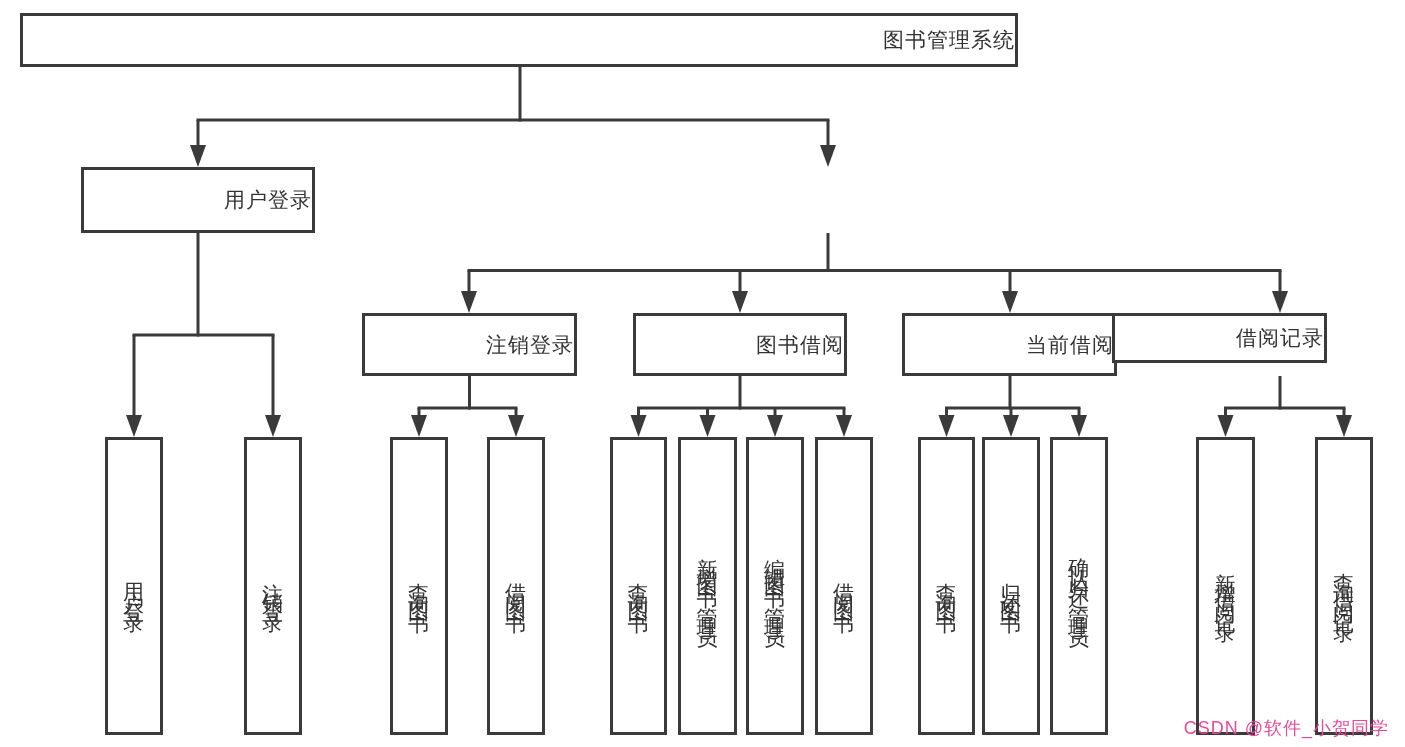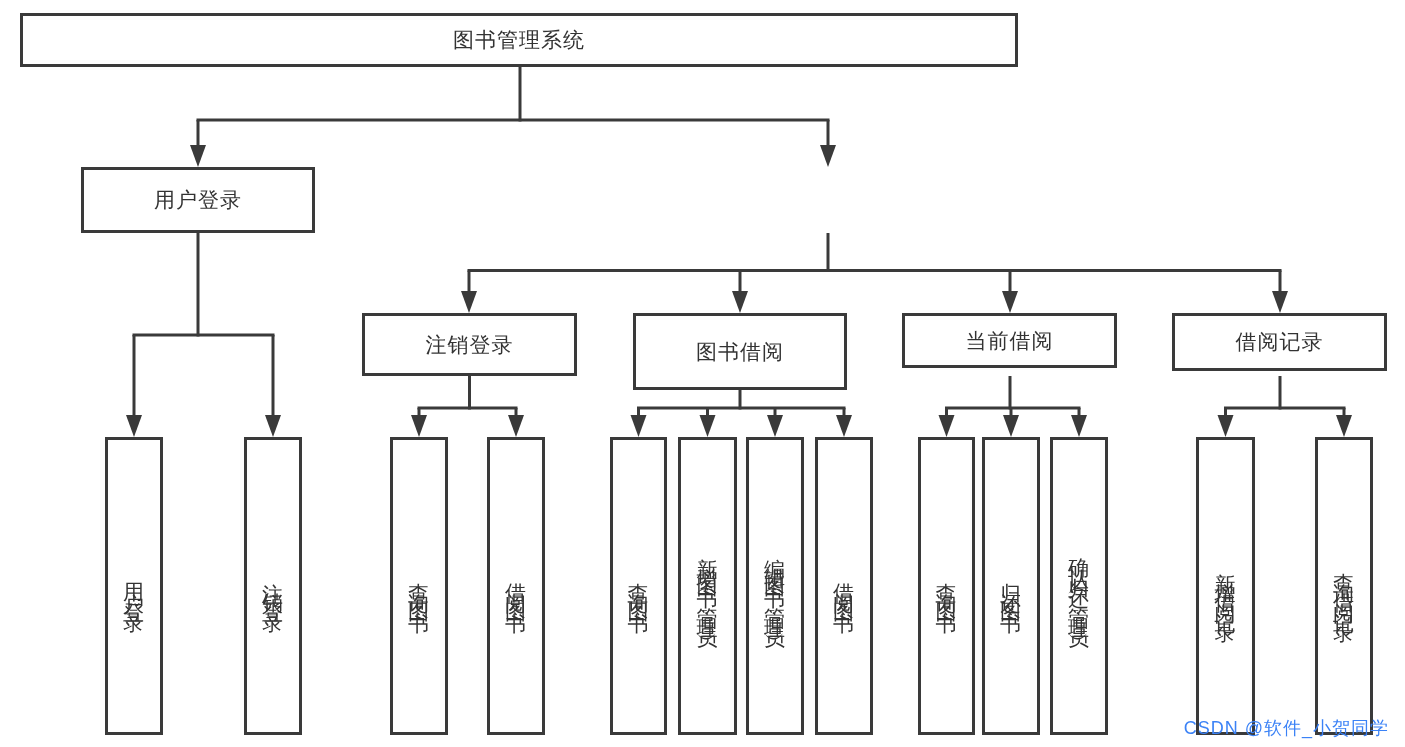--- a/index.html
+++ b/index.html
@@ -22,21 +22,21 @@
     height: 747px;
     z-index: 1;
   }
   .node {
     position: absolute;
     box-sizing: border-box;
     border: 3px solid #3a3a3a;
     background: #ffffff;
     display: flex;
     align-items: center;
-    justify-content: center;
+    justify-content: flex-end;
     z-index: 2;
   }
   .node .lbl {
     color: #333333;
     font-size: 21px;
     letter-spacing: 1px;
     white-space: nowrap;
   }
   .leaf {
     position: absolute;
@@ -55,21 +55,21 @@
     font-size: 21px;
     line-height: 1;
     letter-spacing: 10px;
     white-space: nowrap;
   }
   .watermark {
     position: absolute;
     right: 16px;
     top: 716px;
     z-index: 3;
-    color: #3b82f6;
+    color: #ec4899;
     font-size: 18px;
     letter-spacing: 1px;
     white-space: nowrap;
   }
 </style>
 </head>
 <body>
 
 <div id="stage">
 
@@ -150,27 +150,27 @@
     <span class="lbl">图书管理系统</span>
   </div>
 
   <div class="node" style="left:81px;top:167px;width:234px;height:66px">
     <span class="lbl">用户登录</span>
   </div>
 
   <div class="node" style="left:362px;top:313px;width:215px;height:63px">
     <span class="lbl">注销登录</span>
   </div>
-  <div class="node" style="left:633px;top:313px;width:214px;height:77px">
+  <div class="node" style="left:633px;top:313px;width:214px;height:63px">
     <span class="lbl">图书借阅</span>
   </div>
-  <div class="node" style="left:902px;top:313px;width:215px;height:55px">
+  <div class="node" style="left:902px;top:313px;width:215px;height:63px">
     <span class="lbl">当前借阅</span>
   </div>
-  <div class="node" style="left:1172px;top:313px;width:215px;height:58px">
+  <div class="node" style="left:1112px;top:313px;width:215px;height:50px">
     <span class="lbl">借阅记录</span>
   </div>
 
   <div class="leaf" style="left:105px;top:437px;width:58px;height:298px">
     <span class="vlbl">用户登录</span>
   </div>
   <div class="leaf" style="left:244px;top:437px;width:58px;height:298px">
     <span class="vlbl">注销登录</span>
   </div>
 

